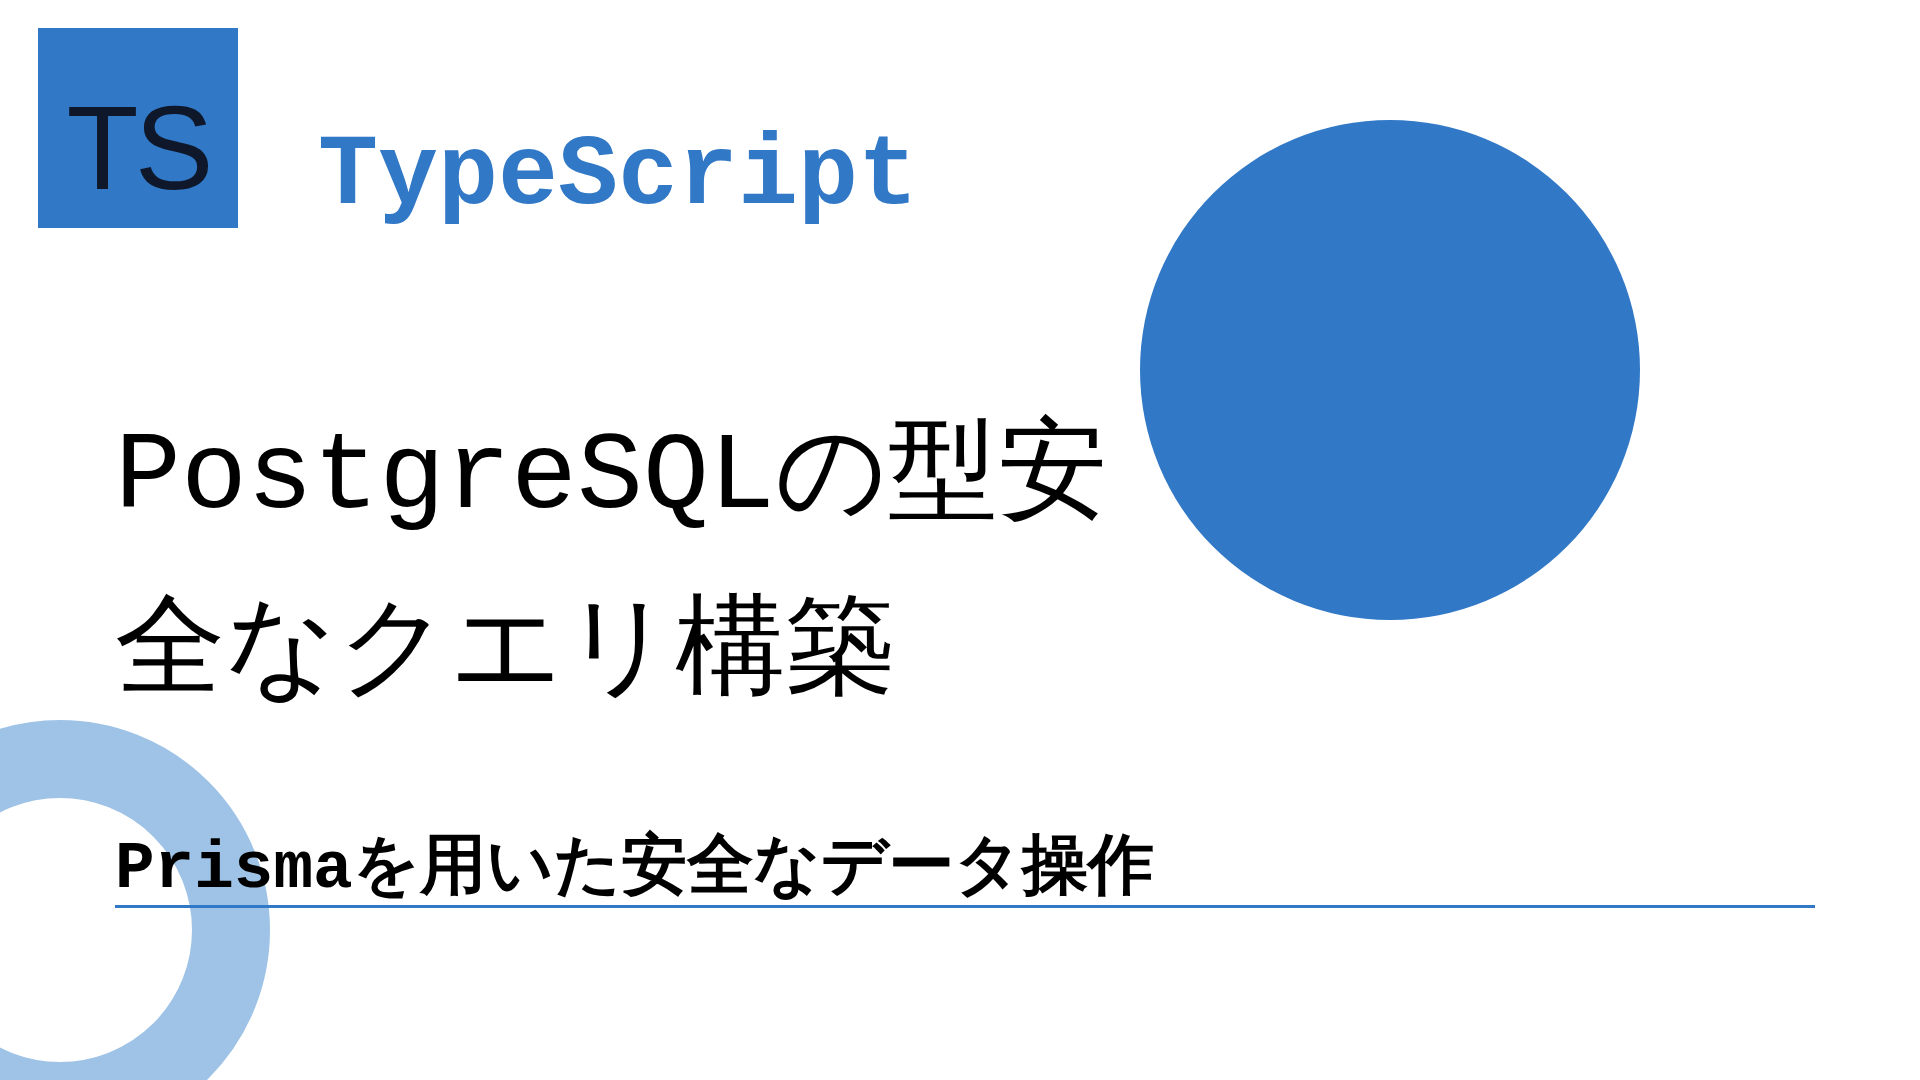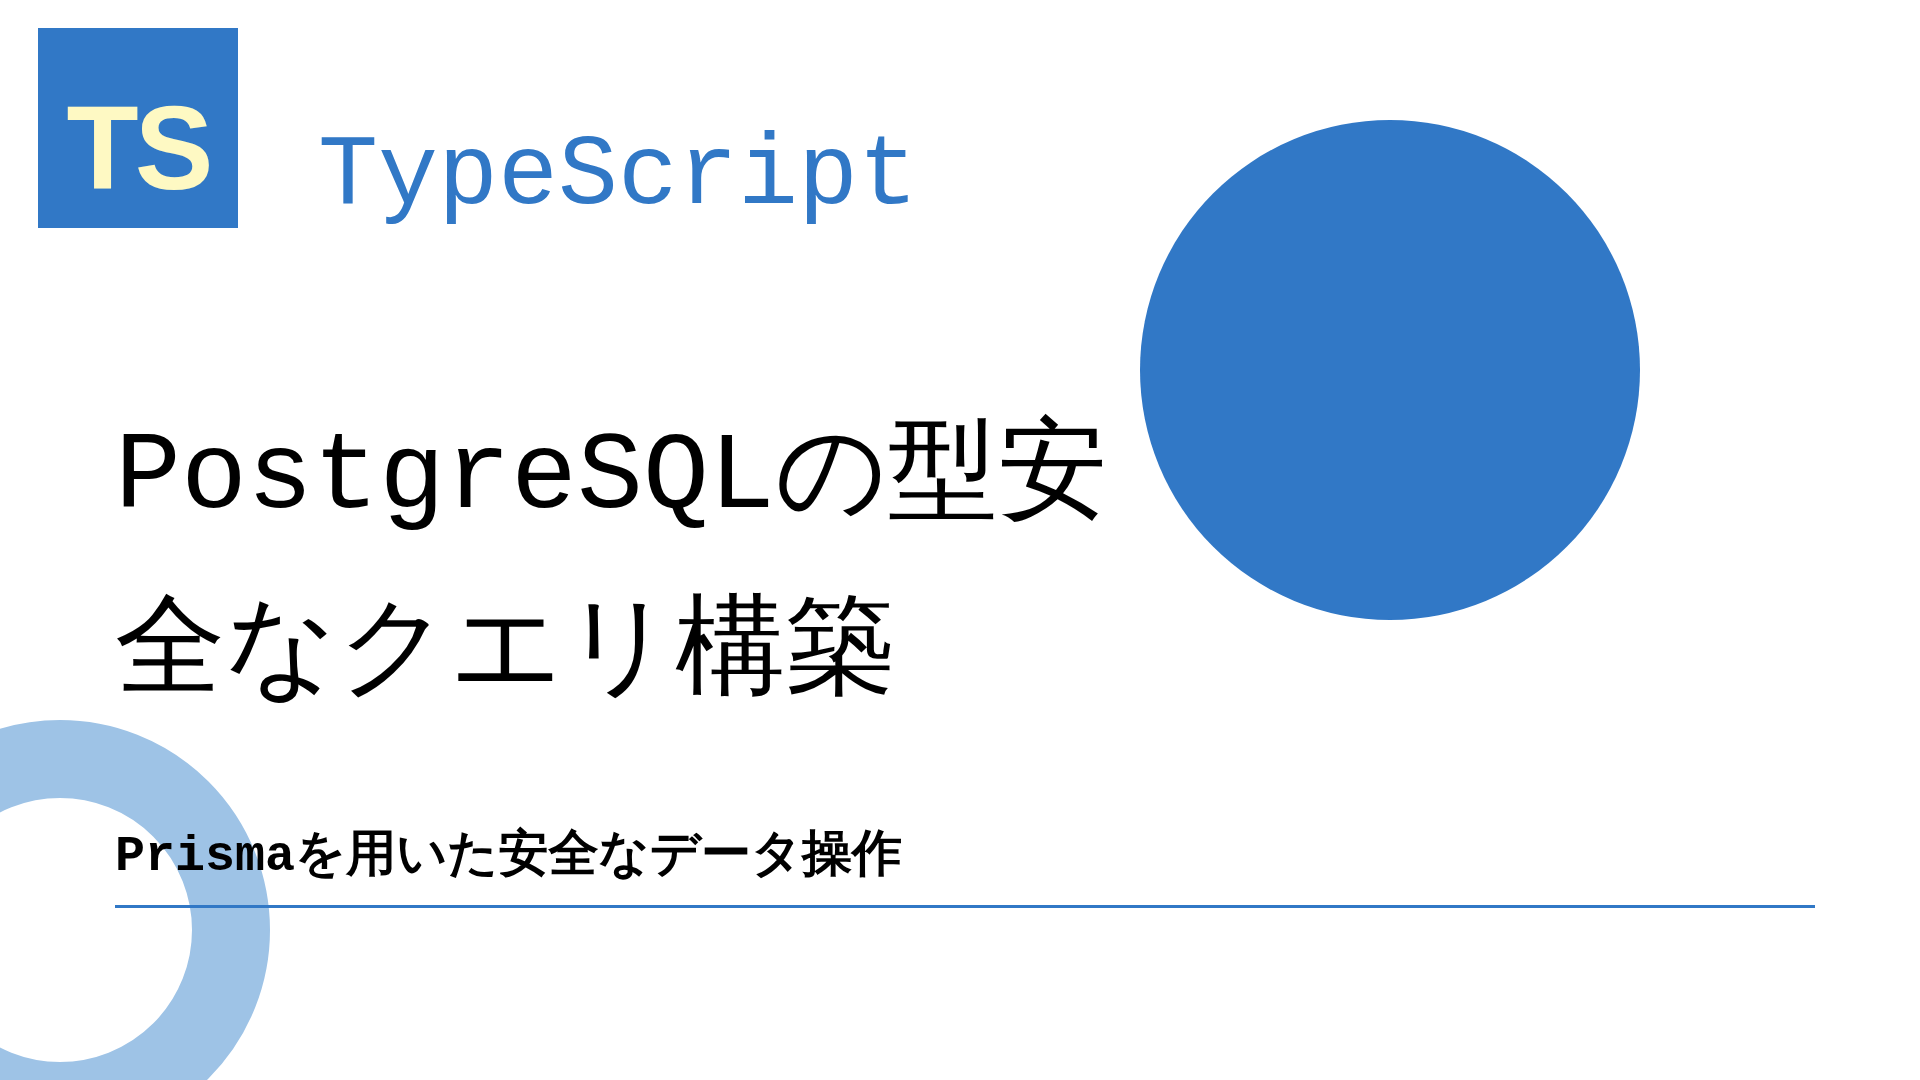--- a/index.html
+++ b/index.html
@@ -21,50 +21,50 @@
       left: 38px;
       width: 200px;
       height: 200px;
       background: #3178c6;
       display: flex;
       align-items: flex-end;
       justify-content: center;
       padding-bottom: 12px;
     }
     .logo-text {
-      color: #fef9c3;
+      color: #0f172a;
       font-size: 118px;
-      font-weight: 700;
+      font-weight: 400;
       letter-spacing: -4px;
       font-family: Arial, Helvetica, sans-serif;
     }
     .brand-text {
       position: absolute;
       top: 120px;
       left: 318px;
       color: #3178c6;
       font-size: 100px;
-      font-weight: 400;
+      font-weight: 700;
     }
     .title {
       position: absolute;
       top: 390px;
       left: 115px;
       color: #000000;
       font-size: 110px;
       font-weight: 400;
       line-height: 1.6;
       max-width: 1060px;
     }
     .subtitle {
       position: absolute;
       top: 820px;
       left: 115px;
       color: #000000;
-      font-size: 50px;
+      font-size: 66px;
       font-weight: 700;
     }
     .underline {
       position: absolute;
       top: 905px;
       left: 115px;
       width: 1700px;
       height: 3px;
       background: #3178c6;
     }

